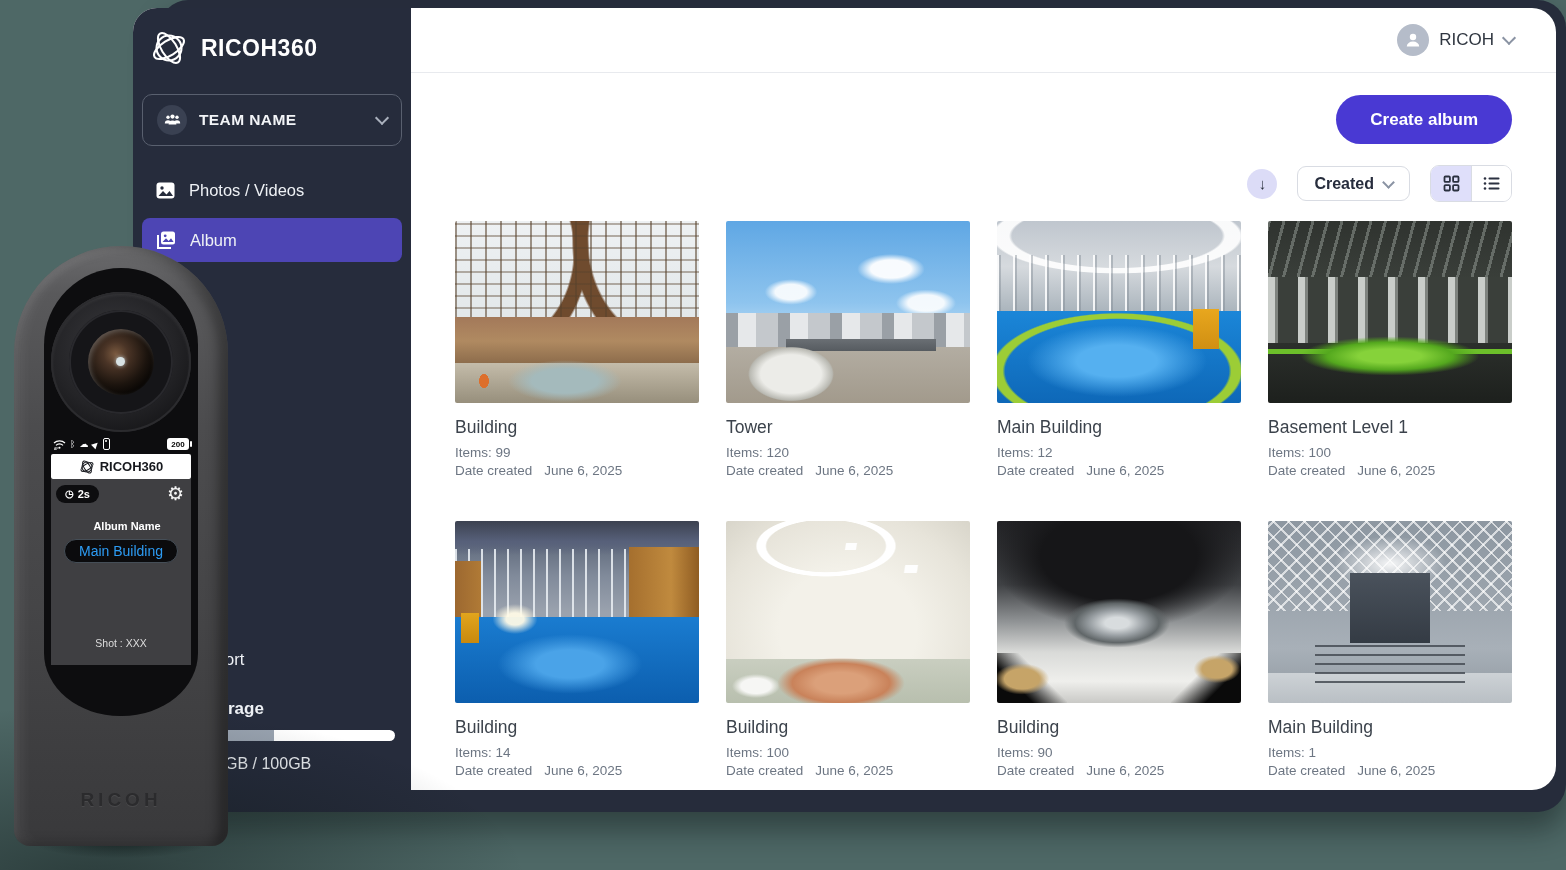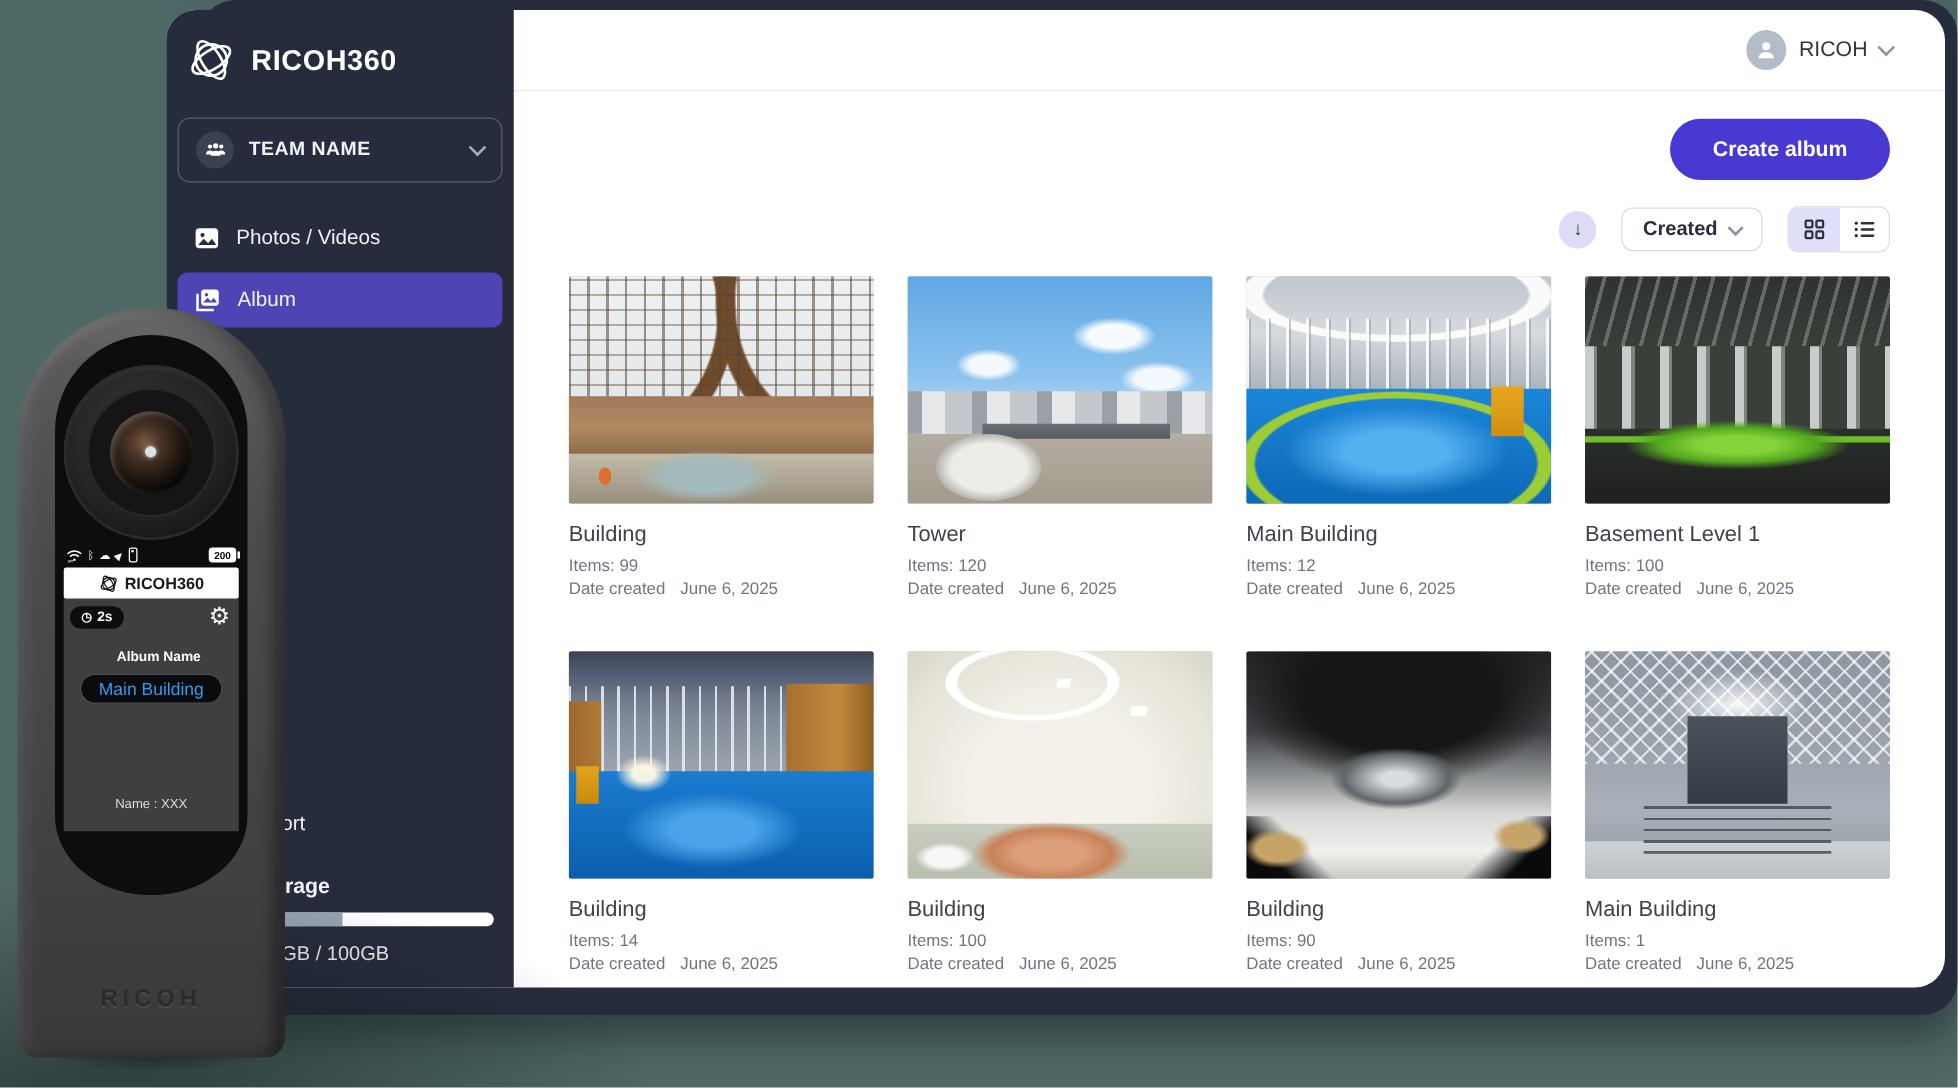--- a/index.html
+++ b/index.html
@@ -438,21 +438,21 @@
         <div class="screen-dark">
           <div class="screen-toprow">
             <span class="timer-pill">
               <span class="timer-glyph">◷</span>
               <span>2s</span>
             </span>
             <span class="gear">⚙</span>
           </div>
           <div class="album-label">Album Name</div>
           <div class="album-pill">Main Building</div>
-          <div class="shot">Name : XXX</div>
+          <div class="shot">Shot : XXX</div>
         </div>
       </div>
     </div>
     <div class="cam-brand">RICOH</div>
   </div>
 </div>
 
 <div class="vignette"></div>
 
 </body></html>

